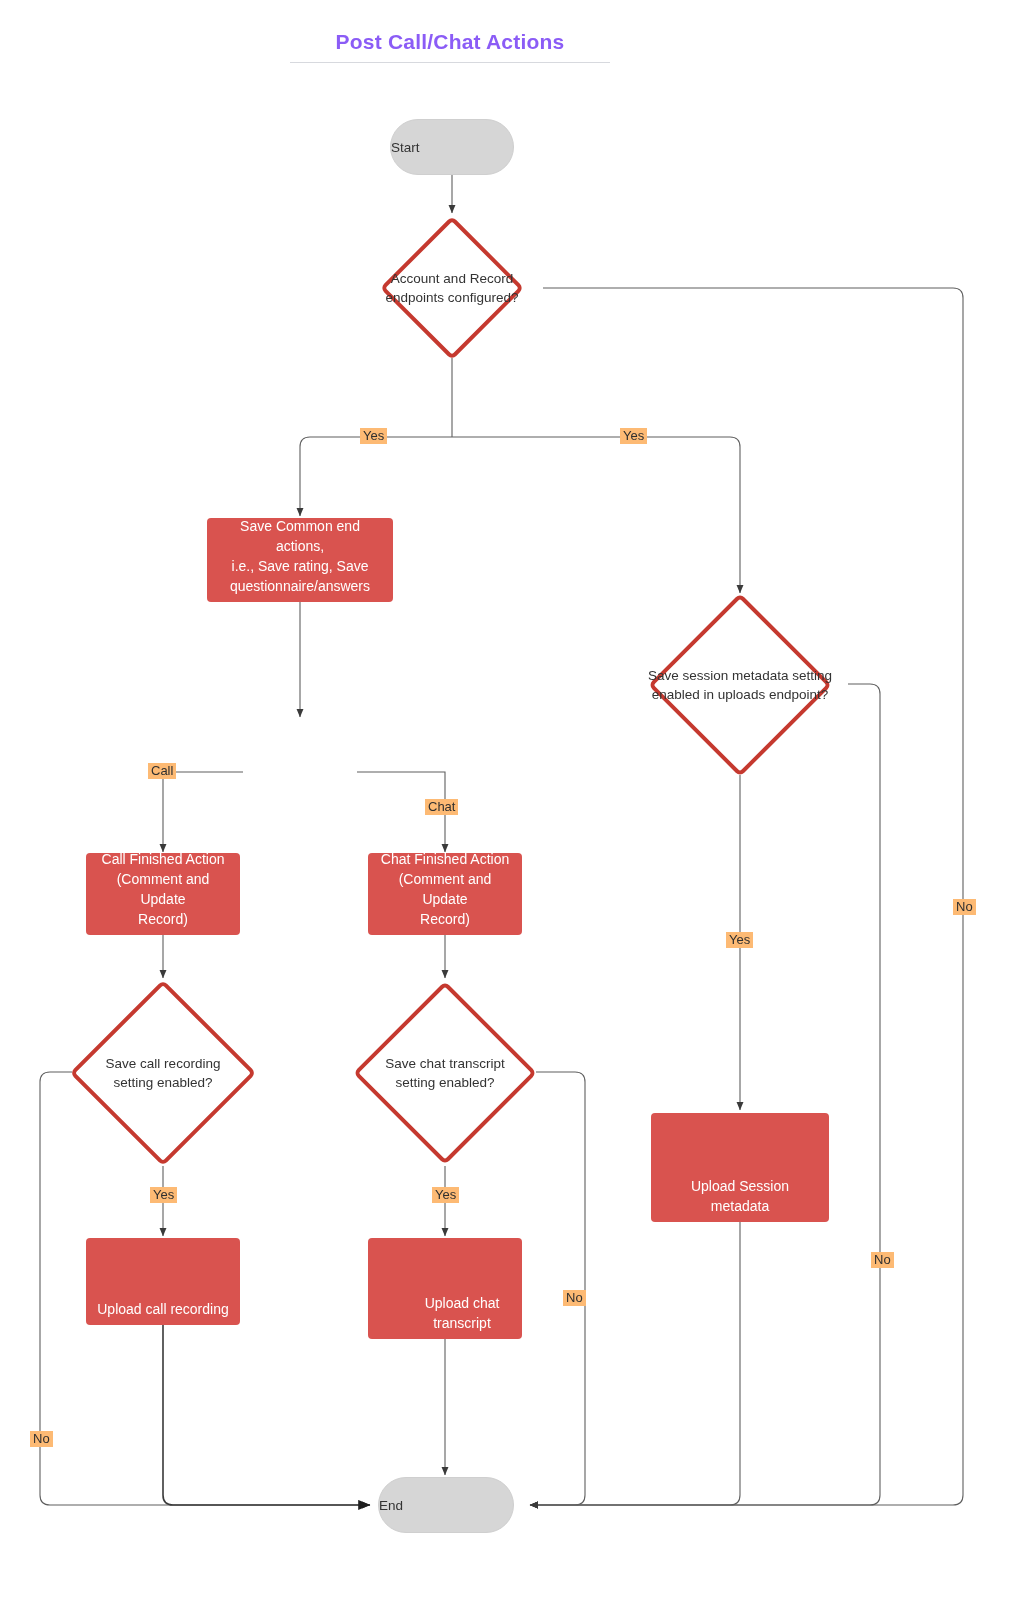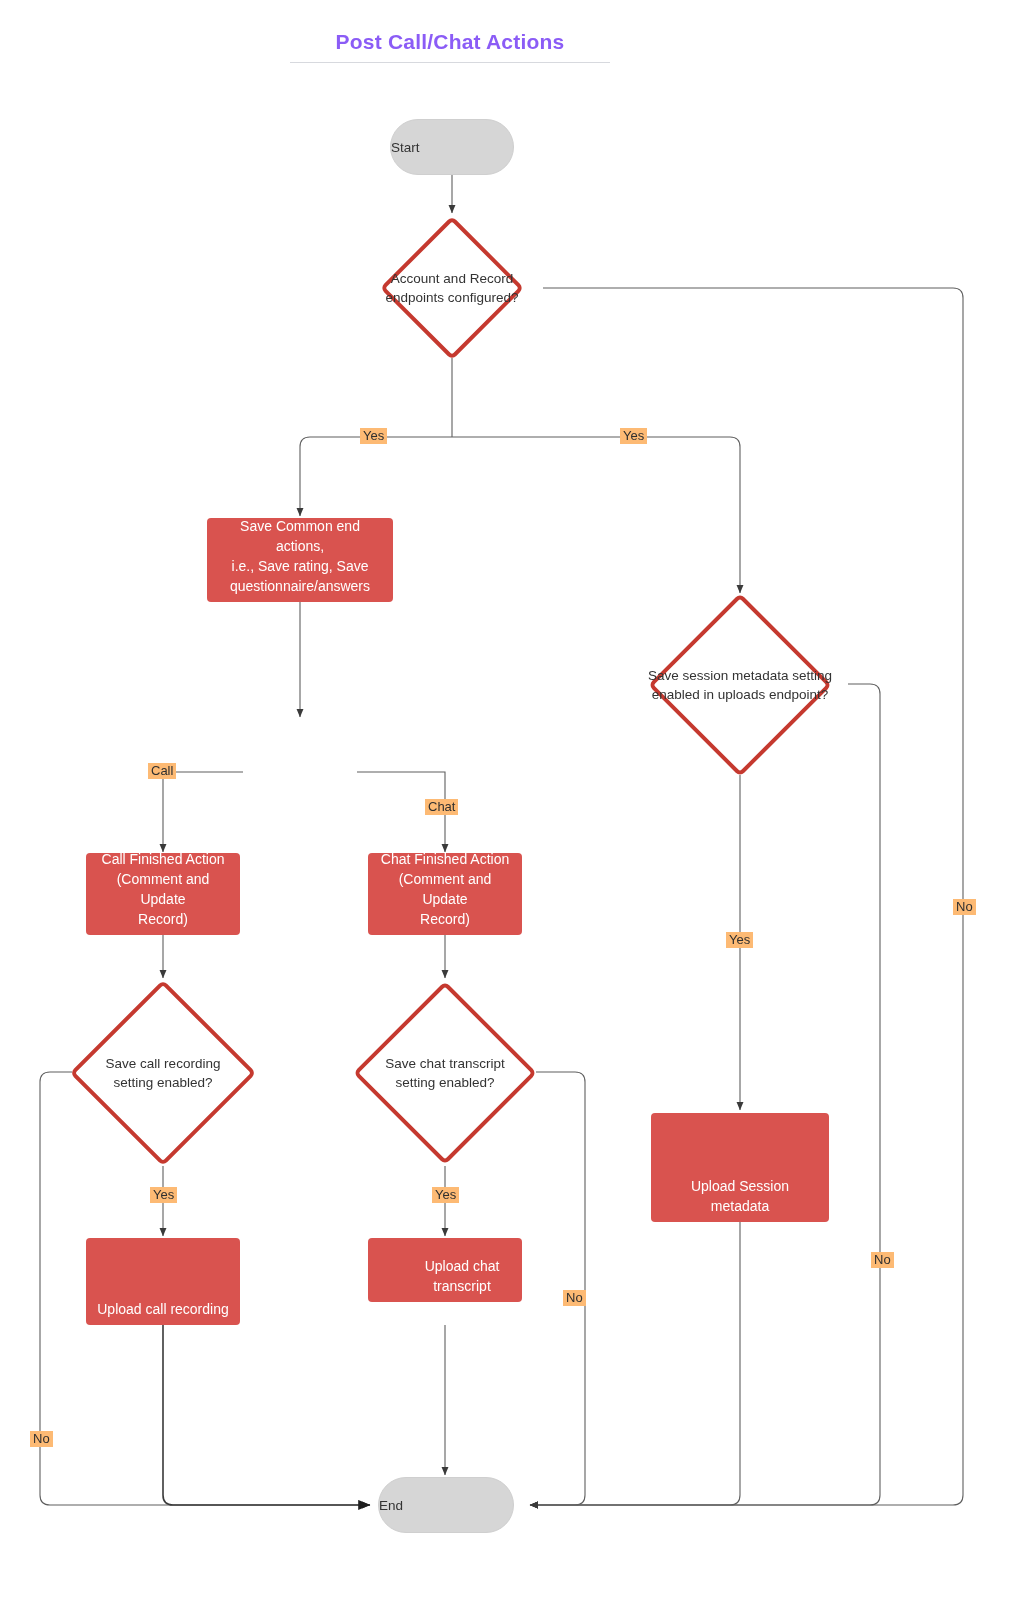--- a/index.html
+++ b/index.html
@@ -249,21 +249,21 @@
     <div class="dia-label">
       <div>Save session metadata setting</div>
       <div>enabled in uploads endpoint?</div>
     </div>
   </div>
 
   <div class="node process" style="left:86px; top:1238px; width:154px; height:87px;">
     <span>Upload call recording</span>
   </div>
 
-  <div class="node process" style="left:368px; top:1238px; width:154px; height:64px;padding-left:44px;">
+  <div class="node process" style="left:368px; top:1238px; width:154px; height:101px;padding-left:44px;">
     <span>Upload chat transcript</span>
   </div>
 
   <div class="node process" style="left:651px; top:1113px; width:178px; height:109px;">
     <span>Upload Session metadata</span>
   </div>
 
   <div class="node terminator" style="left:378px; top:1477px; width:136px; height:56px;">
     <span>End</span>
   </div>

